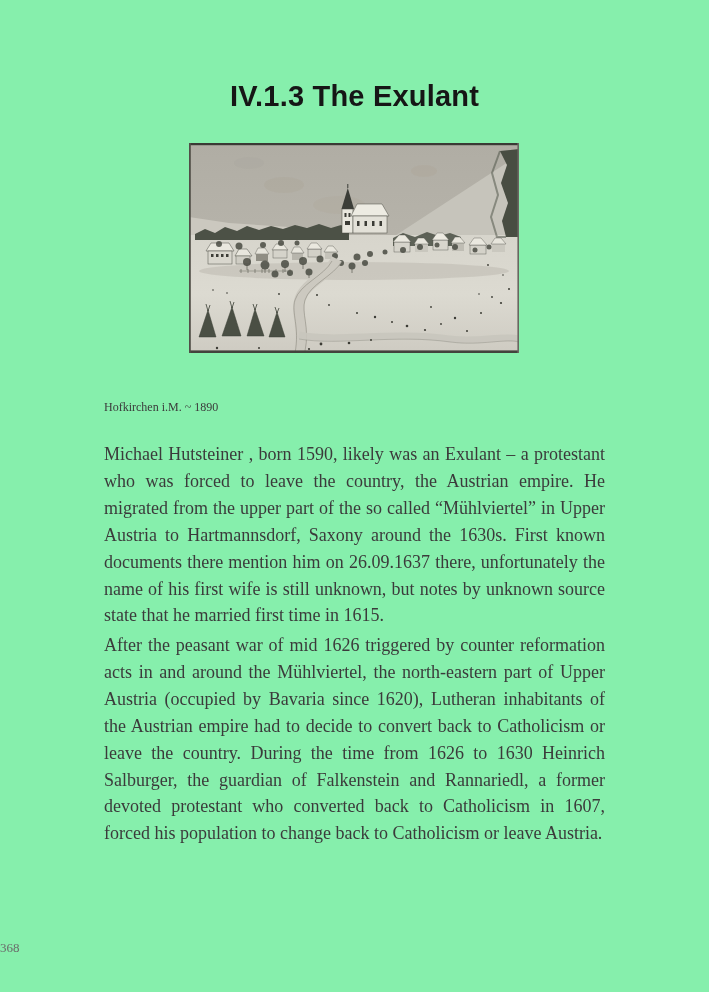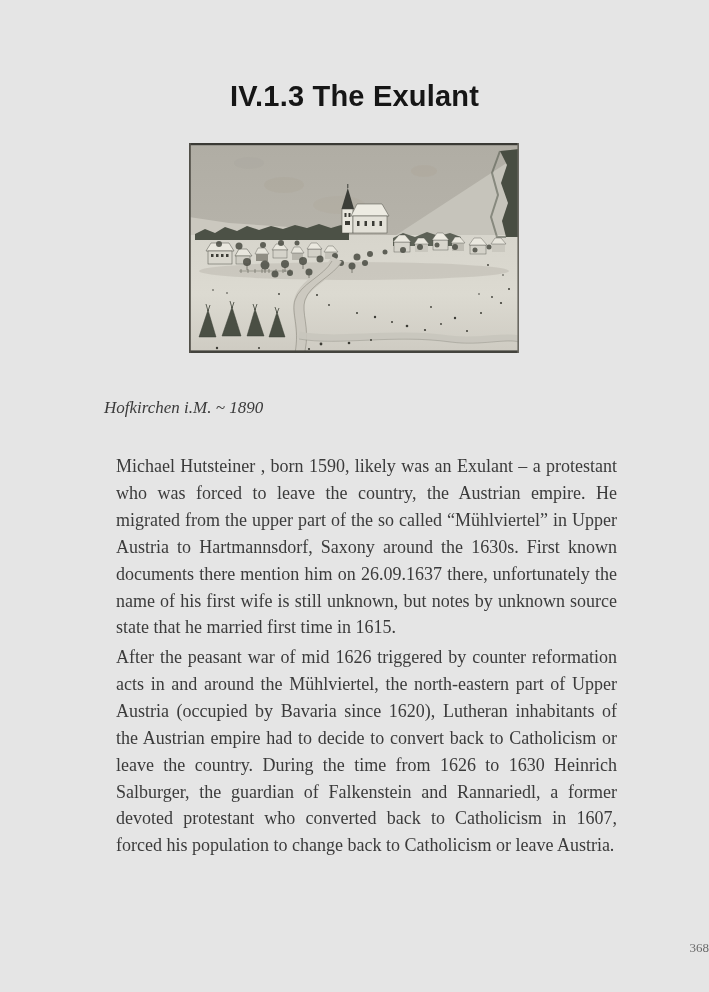--- a/index.html
+++ b/index.html
@@ -1,20 +1,20 @@
 <!DOCTYPE html>
 <html><head>
 <meta charset="utf-8">
 <style>
   html, body { margin: 0; padding: 0; background: #ffffff; }
   .page {
     position: relative;
     width: 709px;
     height: 992px;
-    background: #e5e5e5;
+    background: #86efac;
     font-family: "Liberation Serif", serif;
     overflow: hidden;
   }
   .doc-title {
     position: absolute;
     top: 80px;
     left: 0;
     width: 709px;
     margin: 0;
     text-align: center;
@@ -32,43 +32,42 @@
     height: 210px;
     margin: 0;
   }
   .figure svg { display: block; }
   .caption {
     position: absolute;
     top: 396px;
     left: 104px;
     width: 501px;
     margin: 0;
-    font-size: 17px;
+    font-size: 12px;
     line-height: 23px;
     color: #3b3b3b;
-    font-style: italic;
   }
   .para {
     position: absolute;
     left: 104px;
     width: 501px;
-    margin: 12px;
+    margin: 0;
     font-size: 18px;
     line-height: 26.9px;
     text-align: justify;
     color: #3b3b3b;
   }
   .para-1 { top: 441px; }
   .para-2 { top: 632px; }
   .page-number {
     position: absolute;
     top: 940px;
     left: 0;
     width: 709px;
-    text-align: right;
+    text-align: left;
     font-size: 13px;
     color: #6a6a6a;
   }
 </style>
 </head>
 <body>
 
 <div class="page">
 
   <h1 class="doc-title">IV.1.3 The Exulant</h1>

